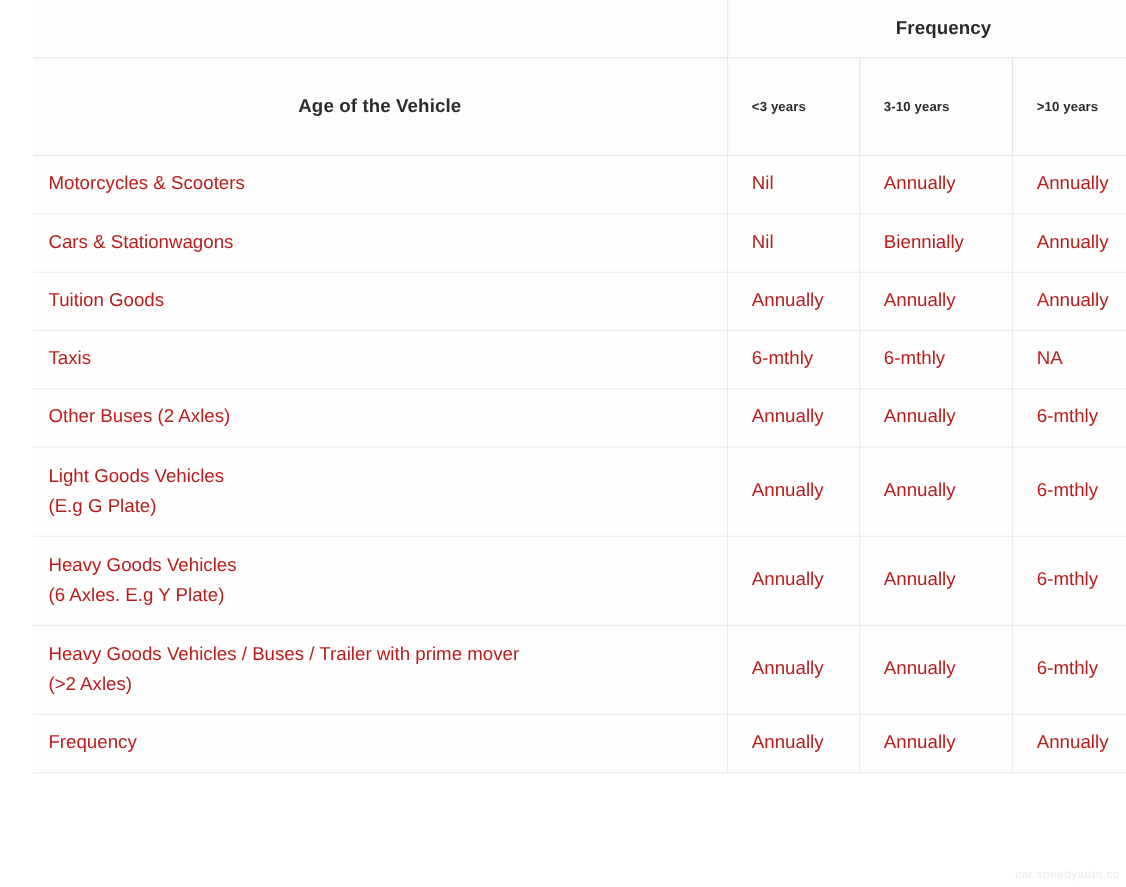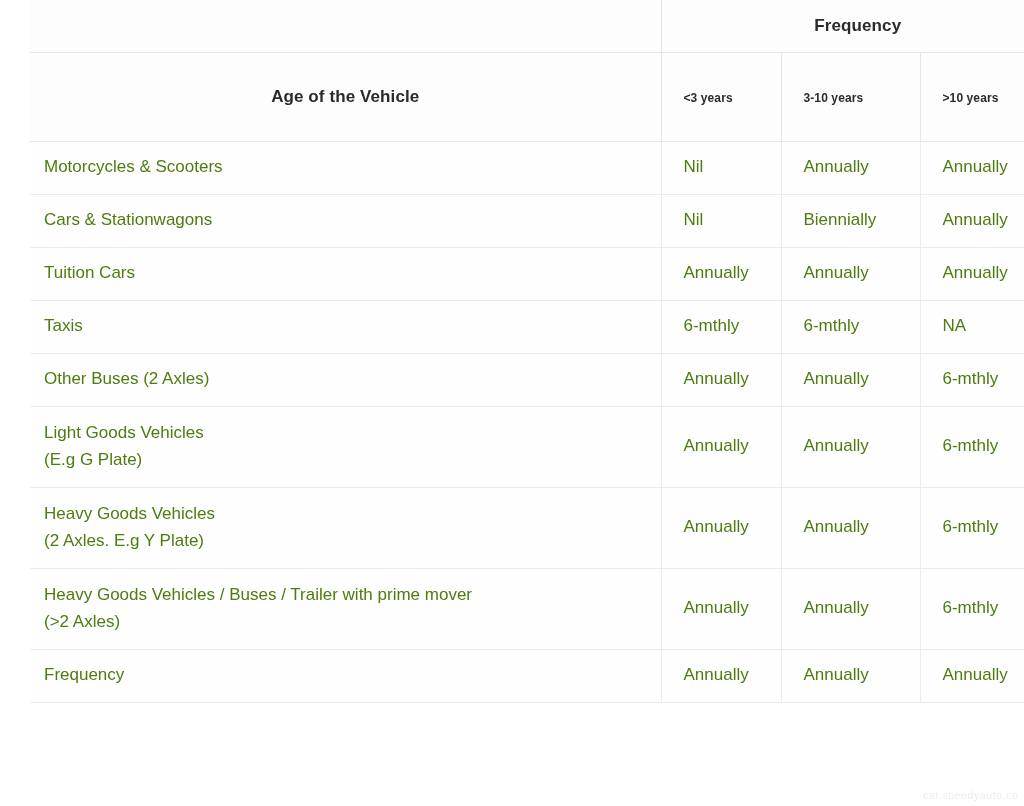--- a/index.html
+++ b/index.html
@@ -85,21 +85,21 @@
     padding: 0 0 0 22px;
     text-align: left;
   }
   tbody td.col-freq.last { border-right: none; }
 
   tbody tr.r-1line td { height: 53px; }
   tbody tr.r-2line td { height: 81px; }
 
   .cell-text {
     font-size: 17px;
-    color: #4d7c0f;
+    color: #b91c1c;
     line-height: 1.55;
     white-space: pre-line;
   }
 
   .watermark {
     position: absolute;
     left: 893px;
     top: 789px;
     font-size: 10.5px;
     letter-spacing: 0.6px;
@@ -150,21 +150,21 @@
             <td class="col-freq"><span class="cell-text">Annually</span></td>
             <td class="col-freq last"><span class="cell-text">Annually</span></td>
           </tr>
           <tr class="r-1line">
             <td class="col-vehicle"><span class="cell-text">Cars &amp; Stationwagons</span></td>
             <td class="col-freq"><span class="cell-text">Nil</span></td>
             <td class="col-freq"><span class="cell-text">Biennially</span></td>
             <td class="col-freq last"><span class="cell-text">Annually</span></td>
           </tr>
           <tr class="r-1line">
-            <td class="col-vehicle"><span class="cell-text">Tuition Cars</span></td>
+            <td class="col-vehicle"><span class="cell-text">Tuition Goods</span></td>
             <td class="col-freq"><span class="cell-text">Annually</span></td>
             <td class="col-freq"><span class="cell-text">Annually</span></td>
             <td class="col-freq last"><span class="cell-text">Annually</span></td>
           </tr>
           <tr class="r-1line">
             <td class="col-vehicle"><span class="cell-text">Taxis</span></td>
             <td class="col-freq"><span class="cell-text">6-mthly</span></td>
             <td class="col-freq"><span class="cell-text">6-mthly</span></td>
             <td class="col-freq last"><span class="cell-text">NA</span></td>
           </tr>
@@ -176,21 +176,21 @@
           </tr>
           <tr class="r-2line">
             <td class="col-vehicle"><span class="cell-text">Light Goods Vehicles
 (E.g G Plate)</span></td>
             <td class="col-freq"><span class="cell-text">Annually</span></td>
             <td class="col-freq"><span class="cell-text">Annually</span></td>
             <td class="col-freq last"><span class="cell-text">6-mthly</span></td>
           </tr>
           <tr class="r-2line">
             <td class="col-vehicle"><span class="cell-text">Heavy Goods Vehicles
-(2 Axles. E.g Y Plate)</span></td>
+(6 Axles. E.g Y Plate)</span></td>
             <td class="col-freq"><span class="cell-text">Annually</span></td>
             <td class="col-freq"><span class="cell-text">Annually</span></td>
             <td class="col-freq last"><span class="cell-text">6-mthly</span></td>
           </tr>
           <tr class="r-2line">
             <td class="col-vehicle"><span class="cell-text">Heavy Goods Vehicles / Buses / Trailer with prime mover
 (&gt;2 Axles)</span></td>
             <td class="col-freq"><span class="cell-text">Annually</span></td>
             <td class="col-freq"><span class="cell-text">Annually</span></td>
             <td class="col-freq last"><span class="cell-text">6-mthly</span></td>

